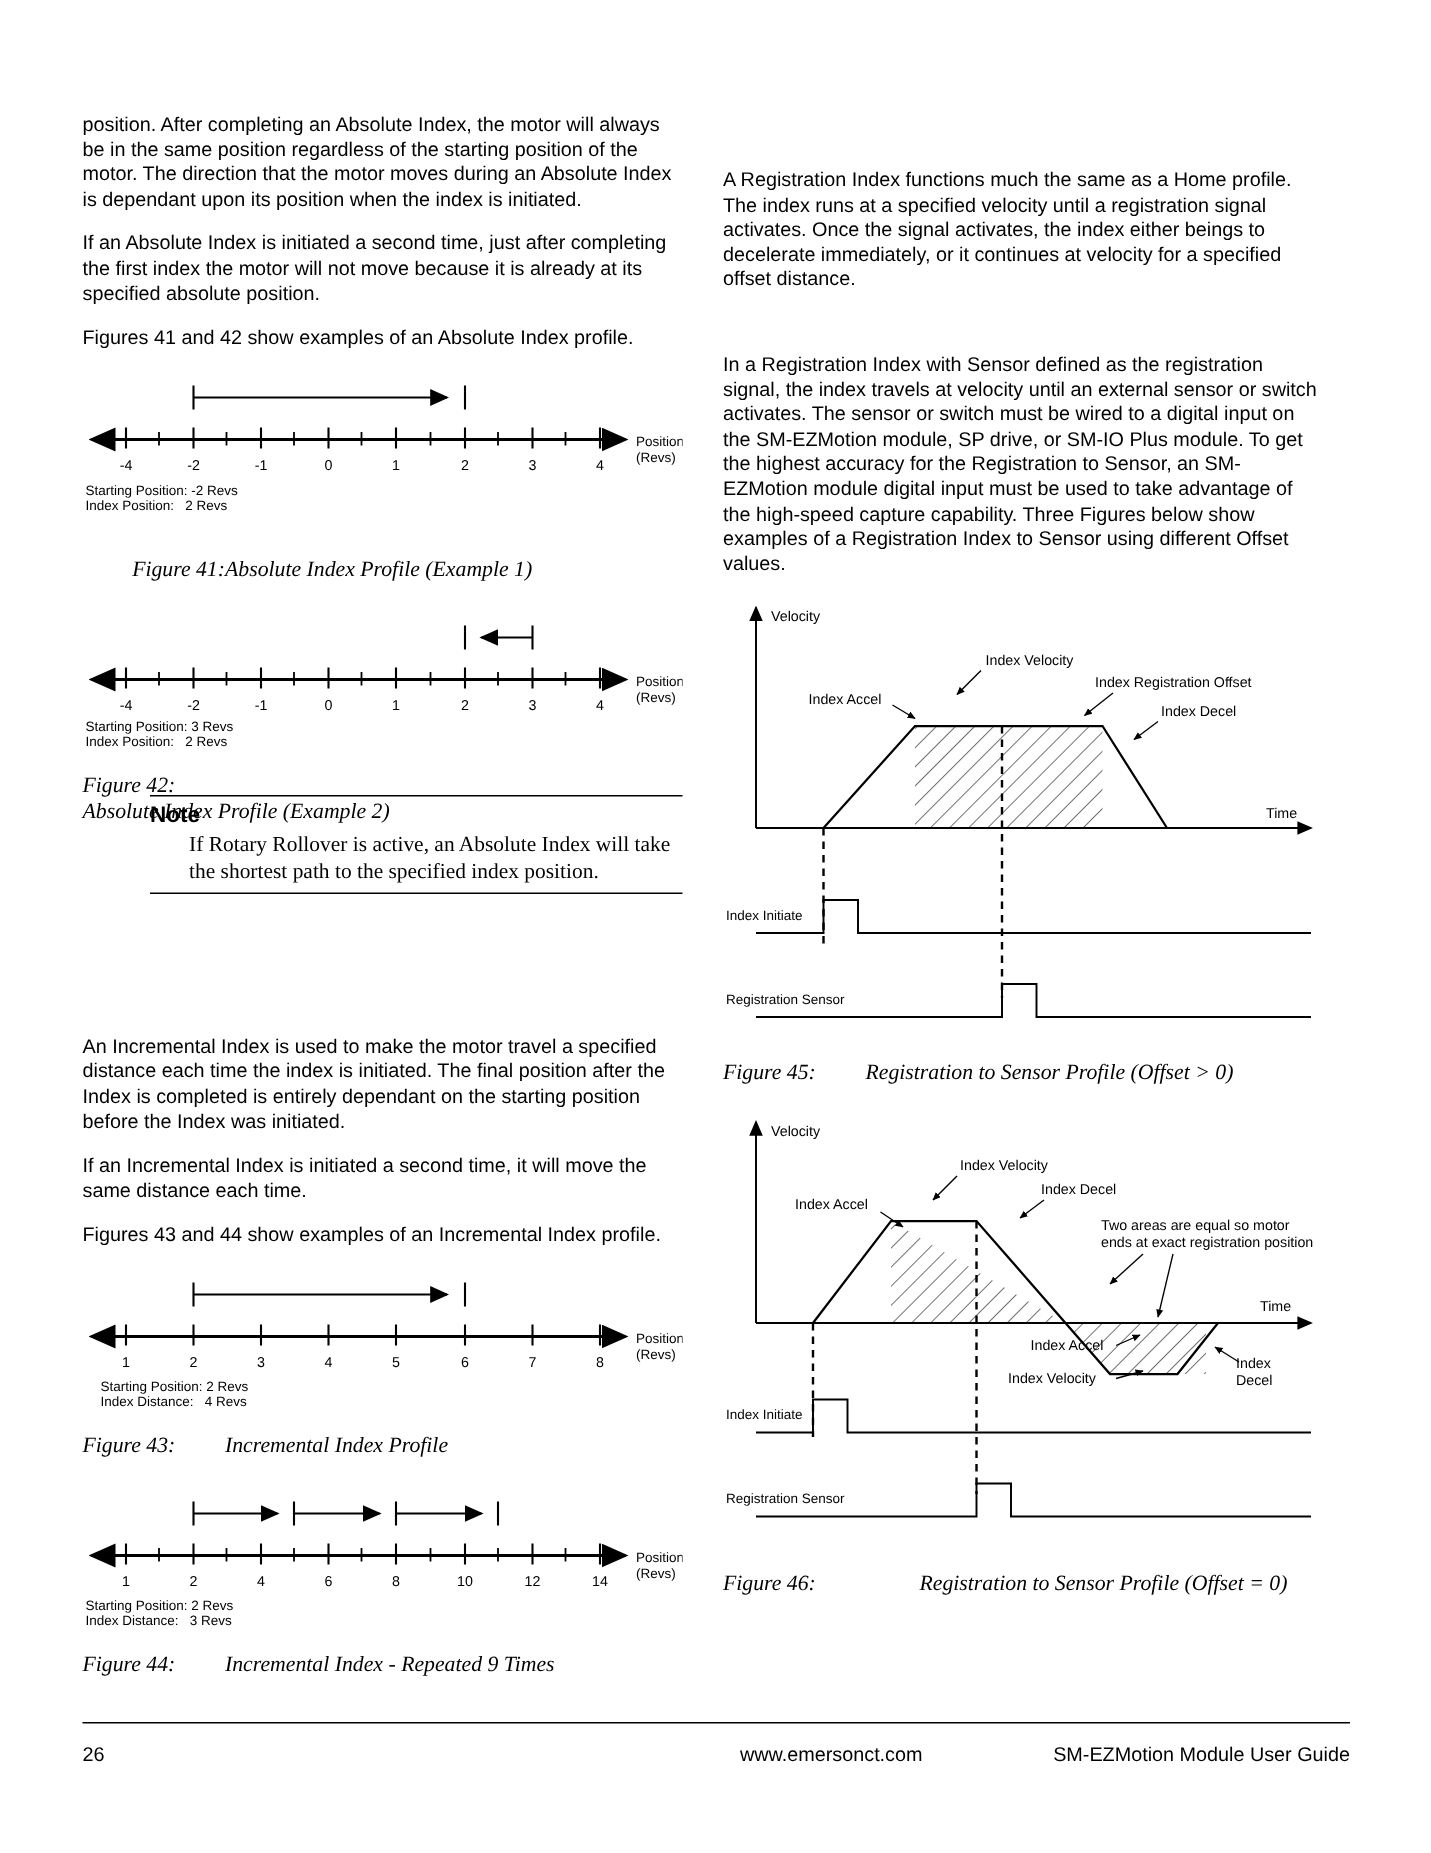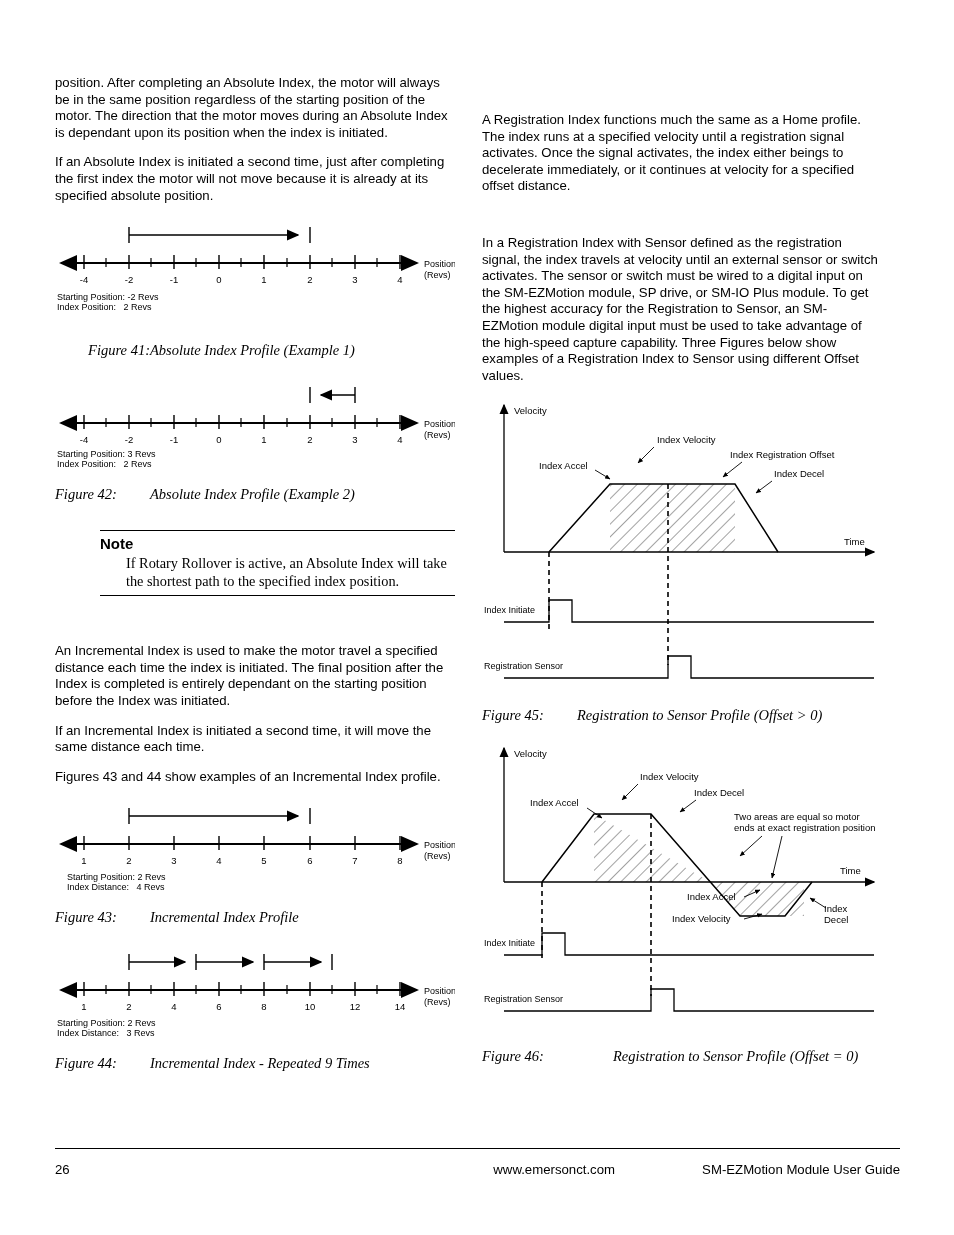--- a/index.html
+++ b/index.html
@@ -65,20 +65,21 @@
 </style>
 </head>
 <body>
 
 <div class="page">
 
   <div class="col col-left">
 
     <p class="body">position. After completing an Absolute Index, the motor will always be in the same position regardless of the starting position of the motor. The direction that the motor moves during an Absolute Index is dependant upon its position when the index is initiated.</p>
     <p class="body">If an Absolute Index is initiated a second time, just after completing the first index the motor will not move because it is already at its specified absolute position.</p>
+    <p class="body">Figures 41 and 42 show examples of an Absolute Index profile.</p>
 
     <div class="fig-block">
       <svg width="400" height="95" viewBox="0 0 400 95">
         <defs>
           <marker id="ar-r" markerWidth="9" markerHeight="9" refX="8" refY="4" orient="auto">
             <path d="M0,0 L9,4 L0,8 z" fill="#000"></path>
           </marker>
           <marker id="ar-l" markerWidth="9" markerHeight="9" refX="8" refY="4" orient="auto">
             <path d="M0,0 L9,4 L0,8 z" fill="#000"></path>
           </marker>
@@ -167,21 +168,21 @@
           <text x="209" y="66">1</text>
           <text x="255" y="66">2</text>
           <text x="300" y="66">3</text>
           <text x="345" y="66">4</text>
         </g>
         <text x="369" y="50" font-size="9">Position</text>
         <text x="369" y="61" font-size="9">(Revs)</text>
         <text x="2" y="80" font-size="9">Starting Position: 3 Revs</text>
         <text x="2" y="90" font-size="9" xml:space="preserve">Index Position:   2 Revs</text>
       </svg>
-      <p class="fig-caption" style="margin-top:14px;">
+      <p class="fig-caption" style="margin-top:14px;flex-direction:column;">
         <span class="fignum">Figure 42:</span>
         <span>Absolute Index Profile (Example 2)</span>
       </p>
     </div>
 
     <div style="height:140px;"></div>
 
     <p class="body">An Incremental Index is used to make the motor travel a specified distance each time the index is initiated. The final position after the Index is completed is entirely dependant on the starting position before the Index was initiated.</p>
     <p class="body">If an Incremental Index is initiated a second time, it will move the same distance each time.</p>
     <p class="body">Figures 43 and 44 show examples of an Incremental Index profile.</p>

